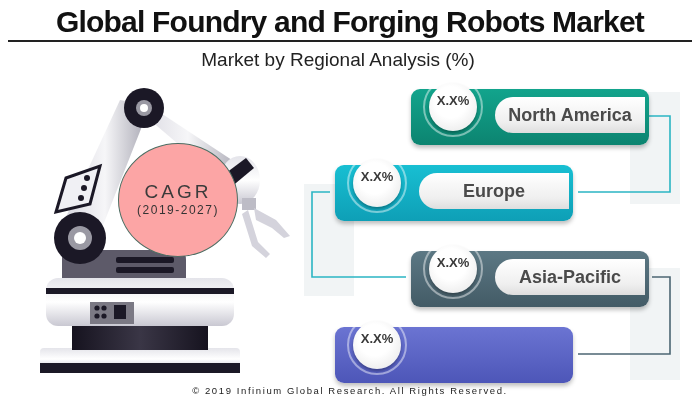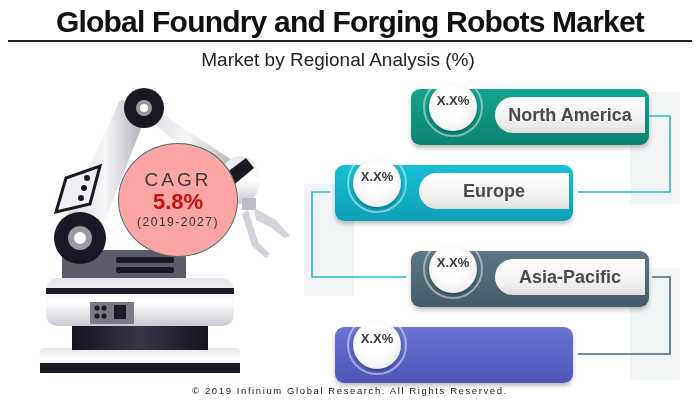--- a/index.html
+++ b/index.html
@@ -115,21 +115,20 @@
   <path d="M248 130 L258 162 L270 174 L266 178 L252 166 L242 134 Z" fill="#d4d3dc"></path>
   <path d="M254 128 L276 140 L290 156 L284 158 L272 148 L256 140 Z" fill="#d4d3dc"></path>
 
   <circle cx="80" cy="158" r="26" fill="#1b1826"></circle>
     <circle cx="80" cy="158" r="12" fill="#9a99a3"></circle>
     <circle cx="80" cy="158" r="6" fill="#ffffff"></circle>
 </svg>
 
 <div class="cagr">
   <div class="cagr-label">CAGR</div>
-  <div class="cagr-value">5.8%</div>
   <div class="cagr-period">(2019-2027)</div>
 </div>
 
 <svg class="conn" style="left:300px;top:80px" width="400" height="300" viewBox="0 0 400 300">
   <rect x="330" y="12" width="50" height="112" fill="#f1f4f5"></rect>
   <rect x="4" y="104" width="50" height="112" fill="#f1f4f5"></rect>
   <rect x="330" y="188" width="50" height="112" fill="#f1f4f5"></rect>
   <polyline points="348,36 370,36 370,112 278,112" fill="none" stroke="#2bb5c3" stroke-width="1.6"></polyline>
   <polyline points="30,112 12,112 12,197 106,197" fill="none" stroke="#2bb5c3" stroke-width="1.6"></polyline>
   <polyline points="352,197 370,197 370,274 278,274" fill="none" stroke="#4c6673" stroke-width="1.6"></polyline>

